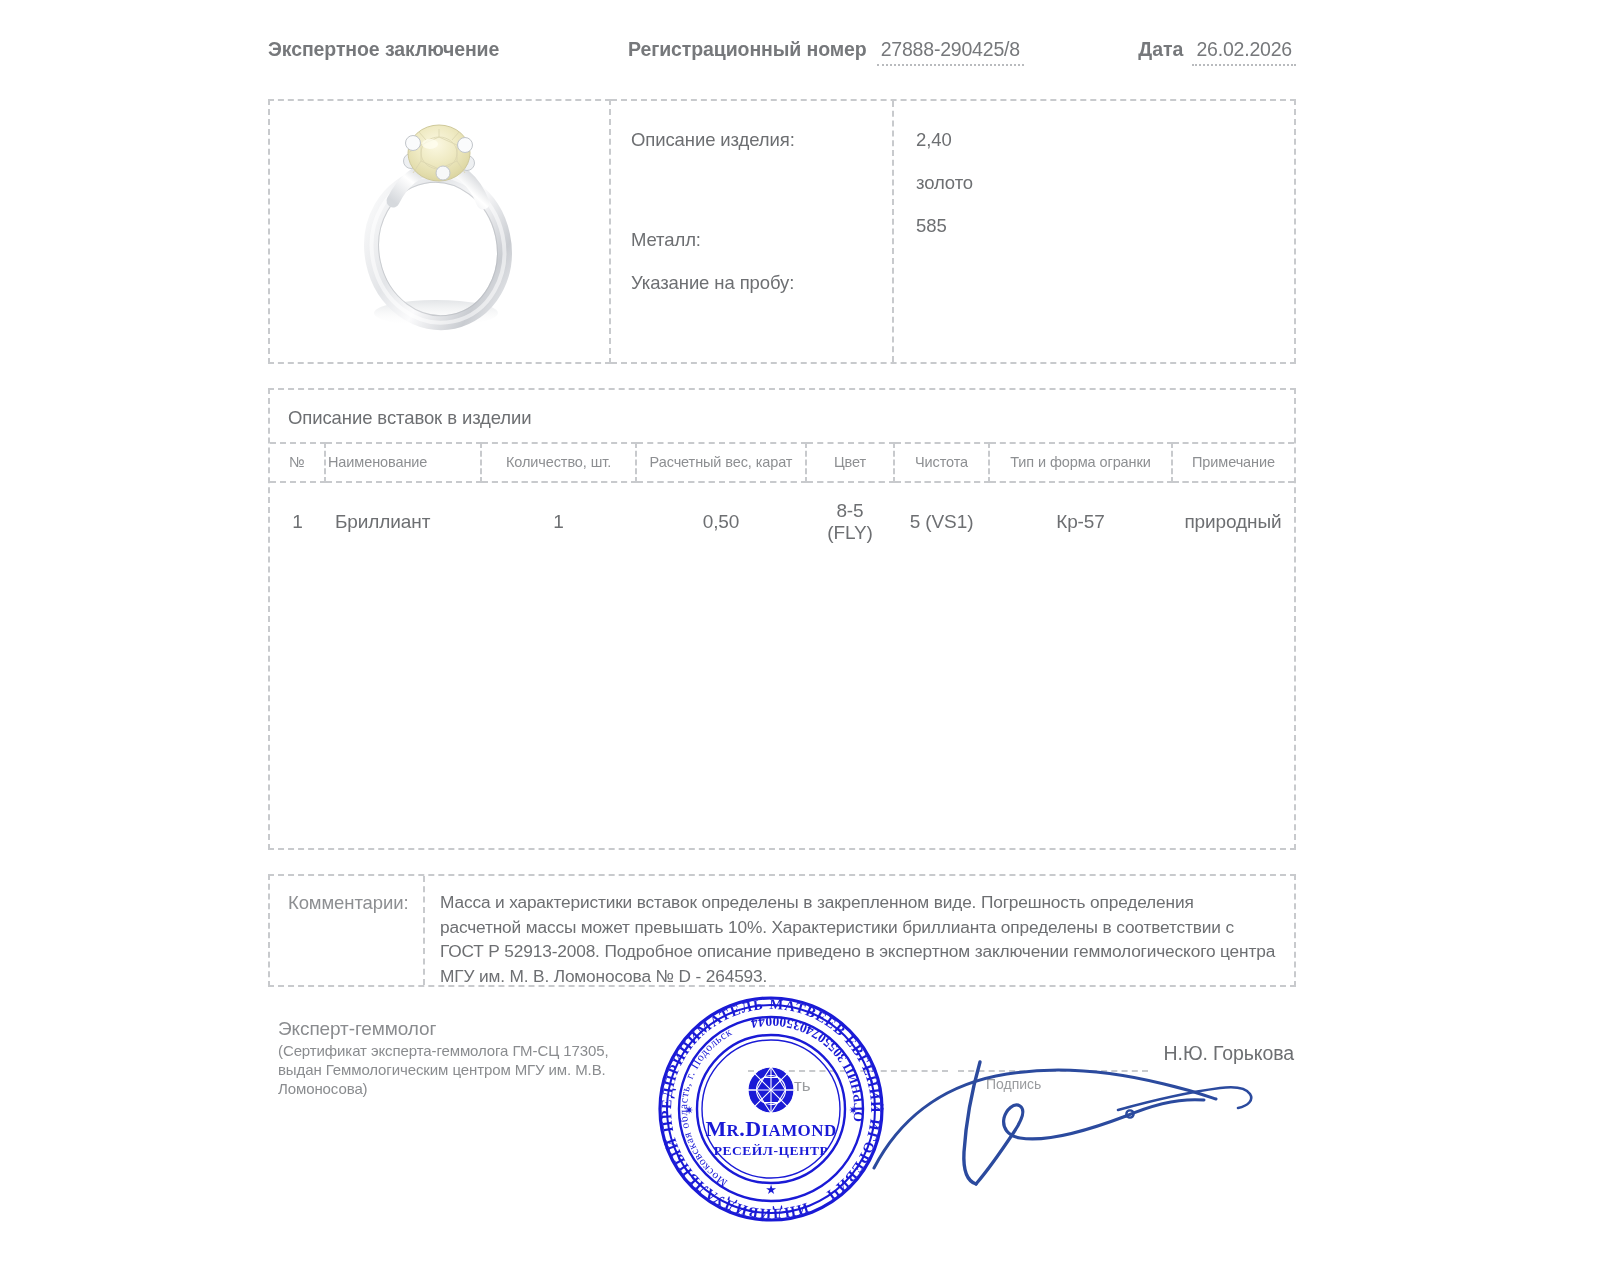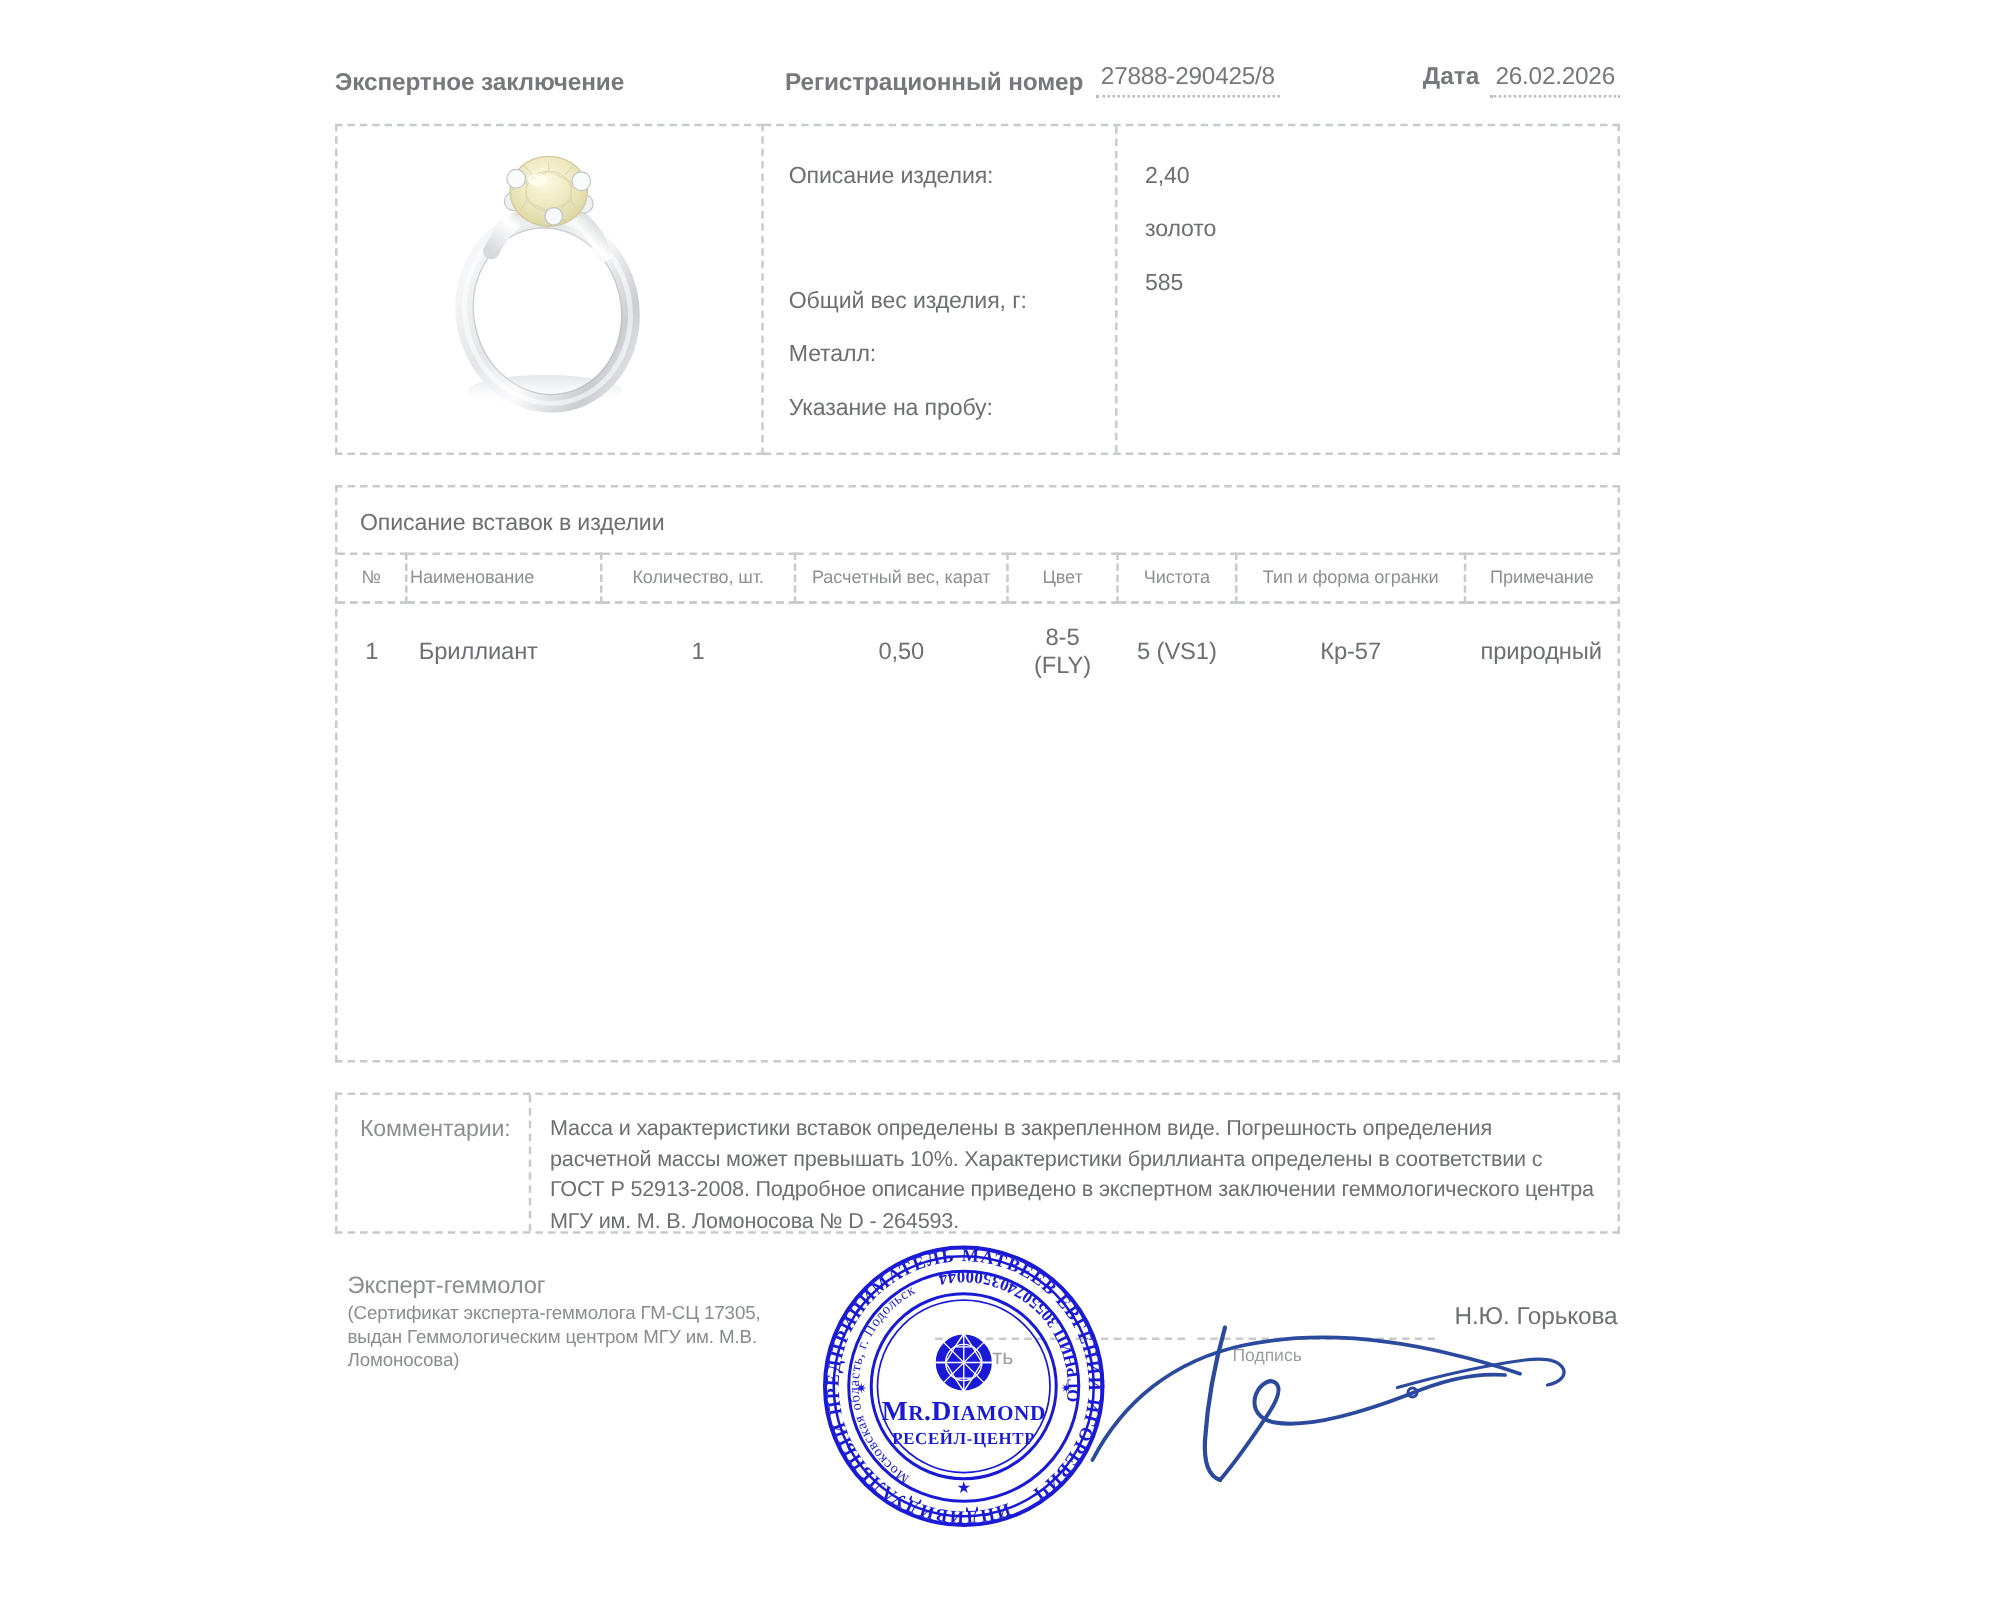--- a/index.html
+++ b/index.html
@@ -21,21 +21,21 @@
   }
 
   
   .header {
     position: absolute;
     left: 268px;
     top: 38px;
     width: 1028px;
     height: 40px;
     display: flex;
-    align-items: flex-end;
+    align-items: flex-start;
   }
   .hdr-title {
     font-size: 19.5px;
     font-weight: bold;
     color: #76787b;
     letter-spacing: -0.1px;
     width: 360px;
   }
   .hdr-reg-label {
     font-size: 19.5px;
@@ -351,21 +351,20 @@
           <circle cx="-26" cy="-22" r="7.5" fill="#fafbfc" stroke="#c1c5ca" stroke-width="1"></circle>
           <circle cx="26" cy="-20" r="7.5" fill="#fafbfc" stroke="#c1c5ca" stroke-width="1"></circle>
           <circle cx="4" cy="8" r="7" fill="#f7f8f9" stroke="#c1c5ca" stroke-width="1"></circle>
         </g>
       </svg>
     </div>
 
     <div class="props-cell">
       <div class="props-labels">
         <div class="prop-label prop-row-1">Описание изделия:</div>
-        <div class="prop-label prop-row-2">Общий вес изделия, г:</div>
         <div class="prop-label prop-row-3">Металл:</div>
         <div class="prop-label">Указание на пробу:</div>
       </div>
       <div class="props-values">
         <div class="prop-value prop-row-2">2,40</div>
         <div class="prop-value prop-row-3">золото</div>
         <div class="prop-value">585</div>
       </div>
     </div>
   </div>

